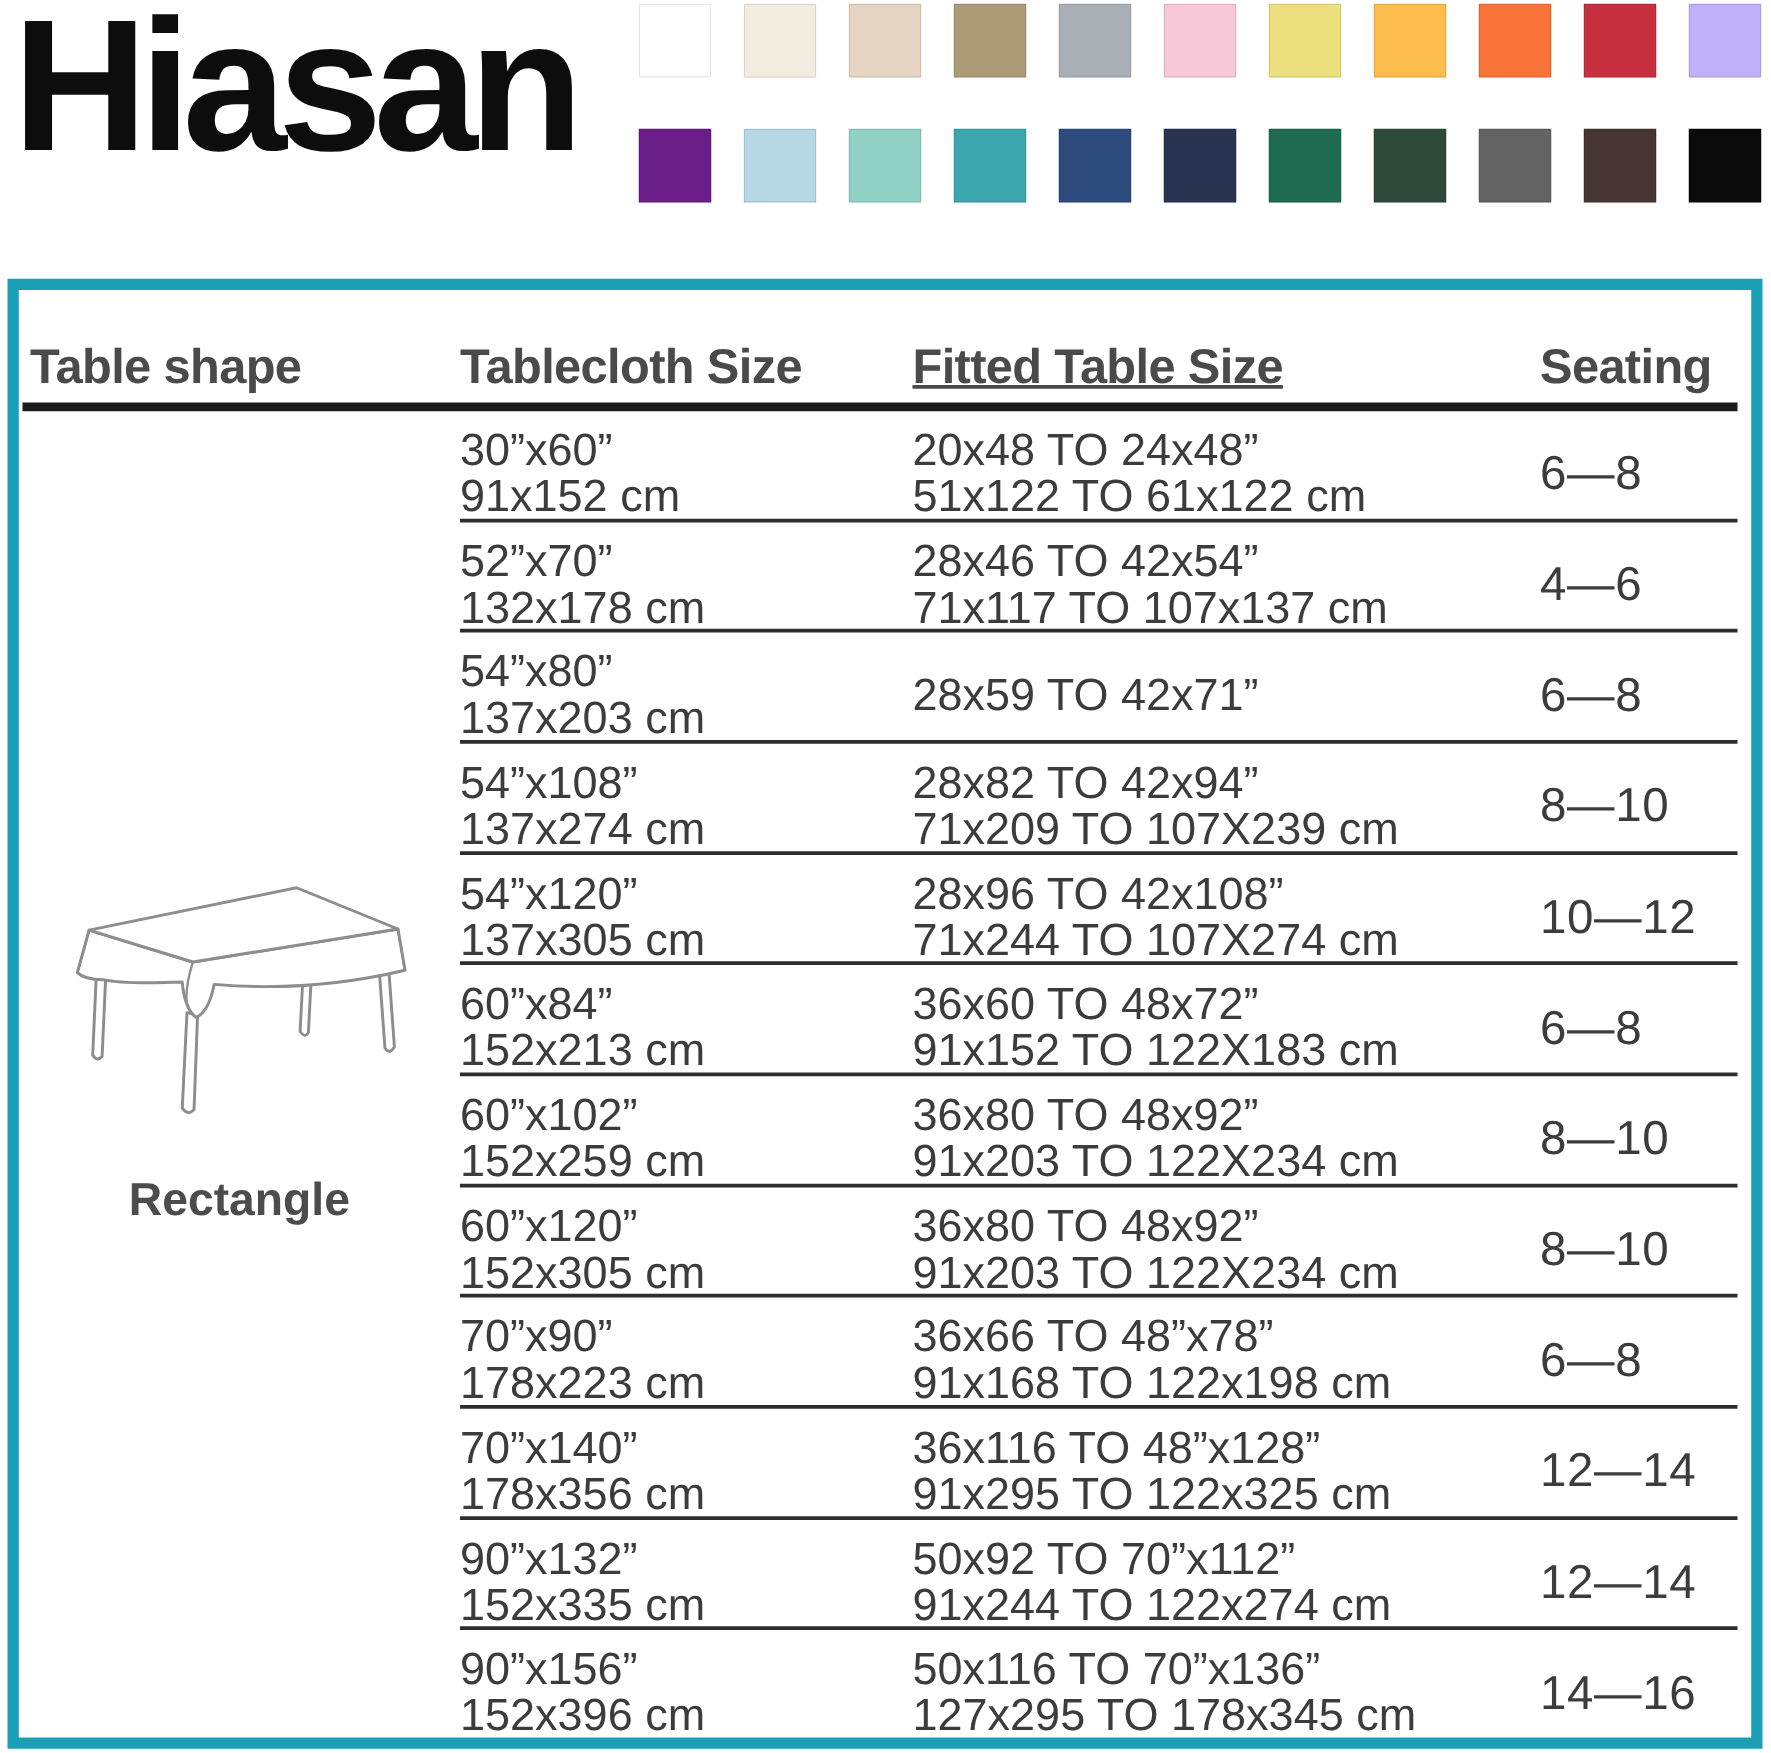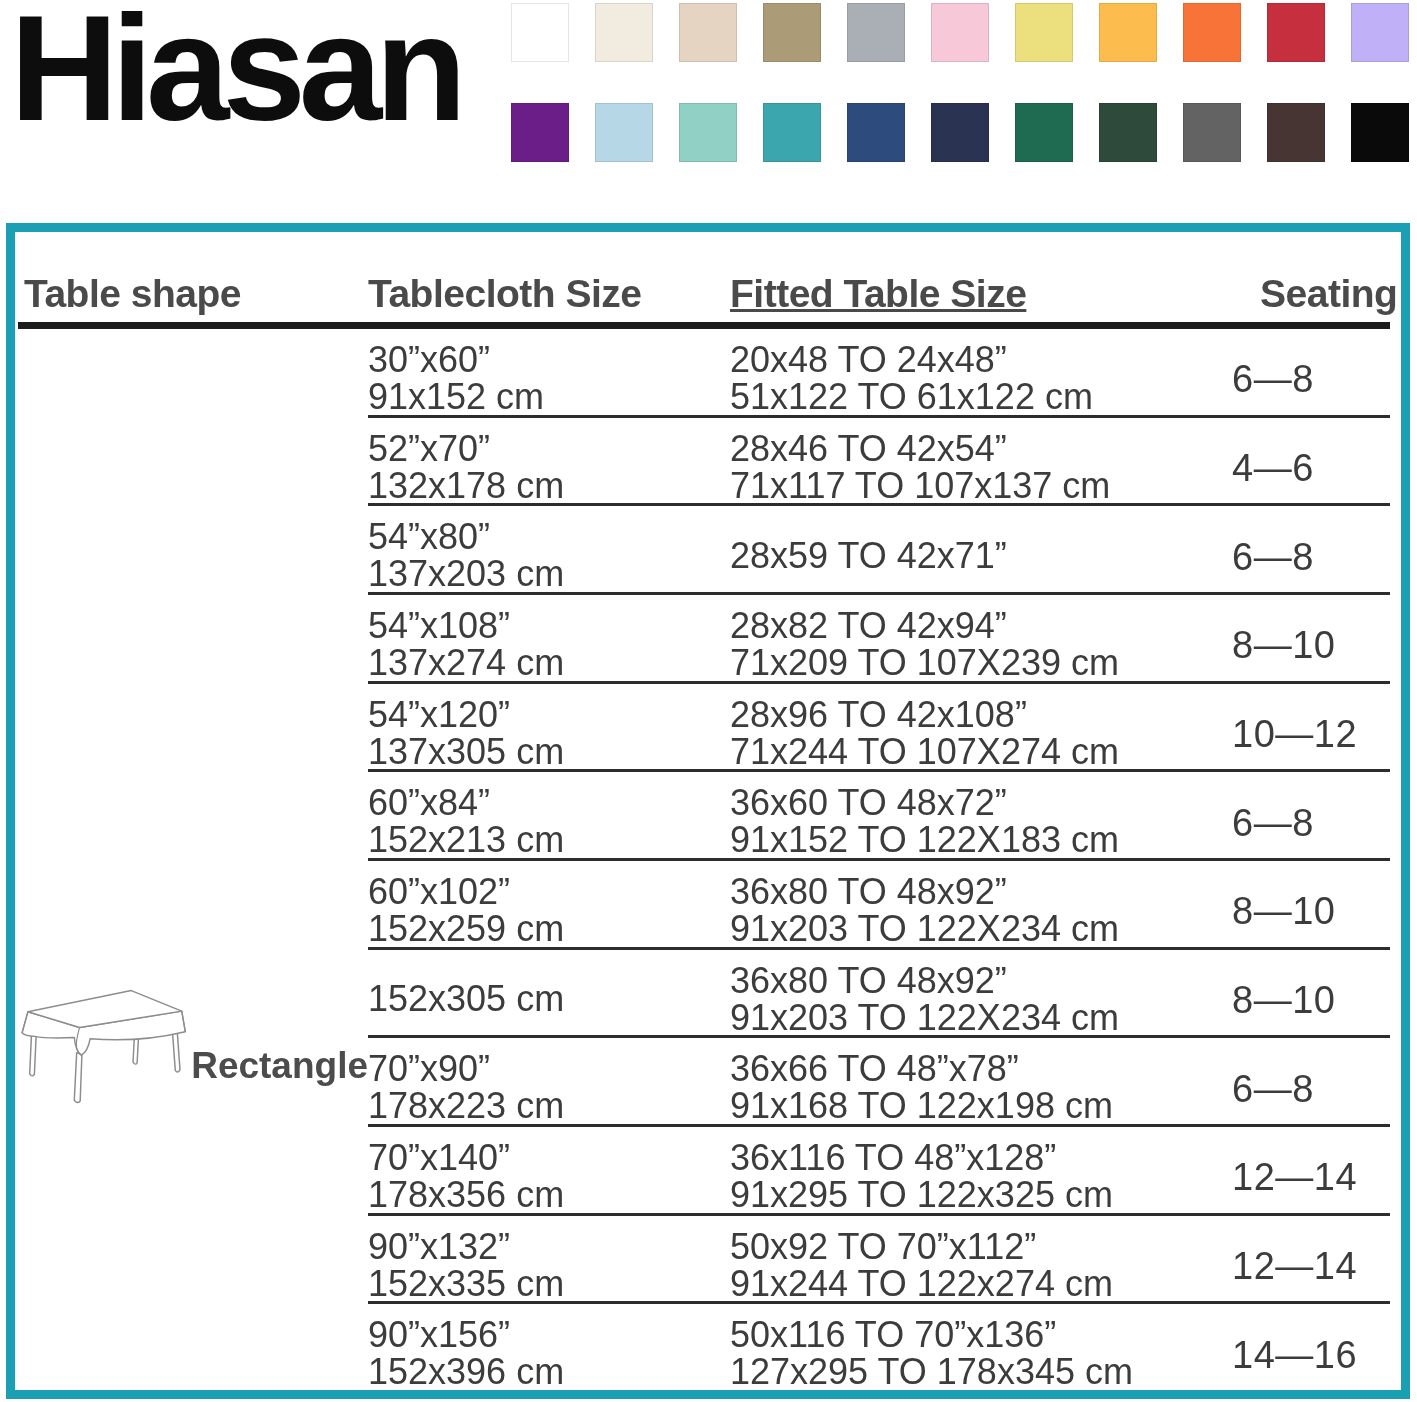--- a/index.html
+++ b/index.html
@@ -39,28 +39,28 @@
   }
   .chart-header {
     height:90px; display:flex; align-items:flex-end;
     padding-bottom:6px;
     font-weight:700; font-size:39px; color:#4a4a4a;
     letter-spacing:-0.5px;
   }
   .hc1 { width:353px; padding-left:9px; }
   .hc2 { width:362px; }
   .hc3 { width:502px;text-decoration:underline; }
-  .hc4 { flex:1;margin-left:28px; }
+  .hc4 { flex:1; }
   .thick-rule { height:7px; background:#1c1c1c; margin:0 11px 0 3px; }
 
   .chart-body { flex:1; display:flex; }
 
   
   .shape-cell {
-    width:353px; display:flex; flex-direction:row; align-items:center;
+    width:353px; display:flex; flex-direction:column; align-items:center;
     padding-top:368px;
   }
   .table-svg { width:302px; height:198px; }
   .shape-label {
     margin-top:44px;
     font-size:37px; font-weight:700; color:#4c4c4c;
   }
 
   
   .rows-wrap { flex:1; display:flex; flex-direction:column; }
@@ -217,20 +217,21 @@
       <span>152x259 cm</span>
     </div>
     <div class="cell-two-line col-fitted">
       <span>36x80 TO 48x92”</span>
       <span>91x203 TO 122X234 cm</span>
     </div>
     <div class="cell-seating">8—10</div>
   </div>
         <div class="size-row">
     <div class="cell-two-line col-tablecloth">
+      <span>60”x120”</span>
       <span>152x305 cm</span>
     </div>
     <div class="cell-two-line col-fitted">
       <span>36x80 TO 48x92”</span>
       <span>91x203 TO 122X234 cm</span>
     </div>
     <div class="cell-seating">8—10</div>
   </div>
         <div class="size-row">
     <div class="cell-two-line col-tablecloth">

